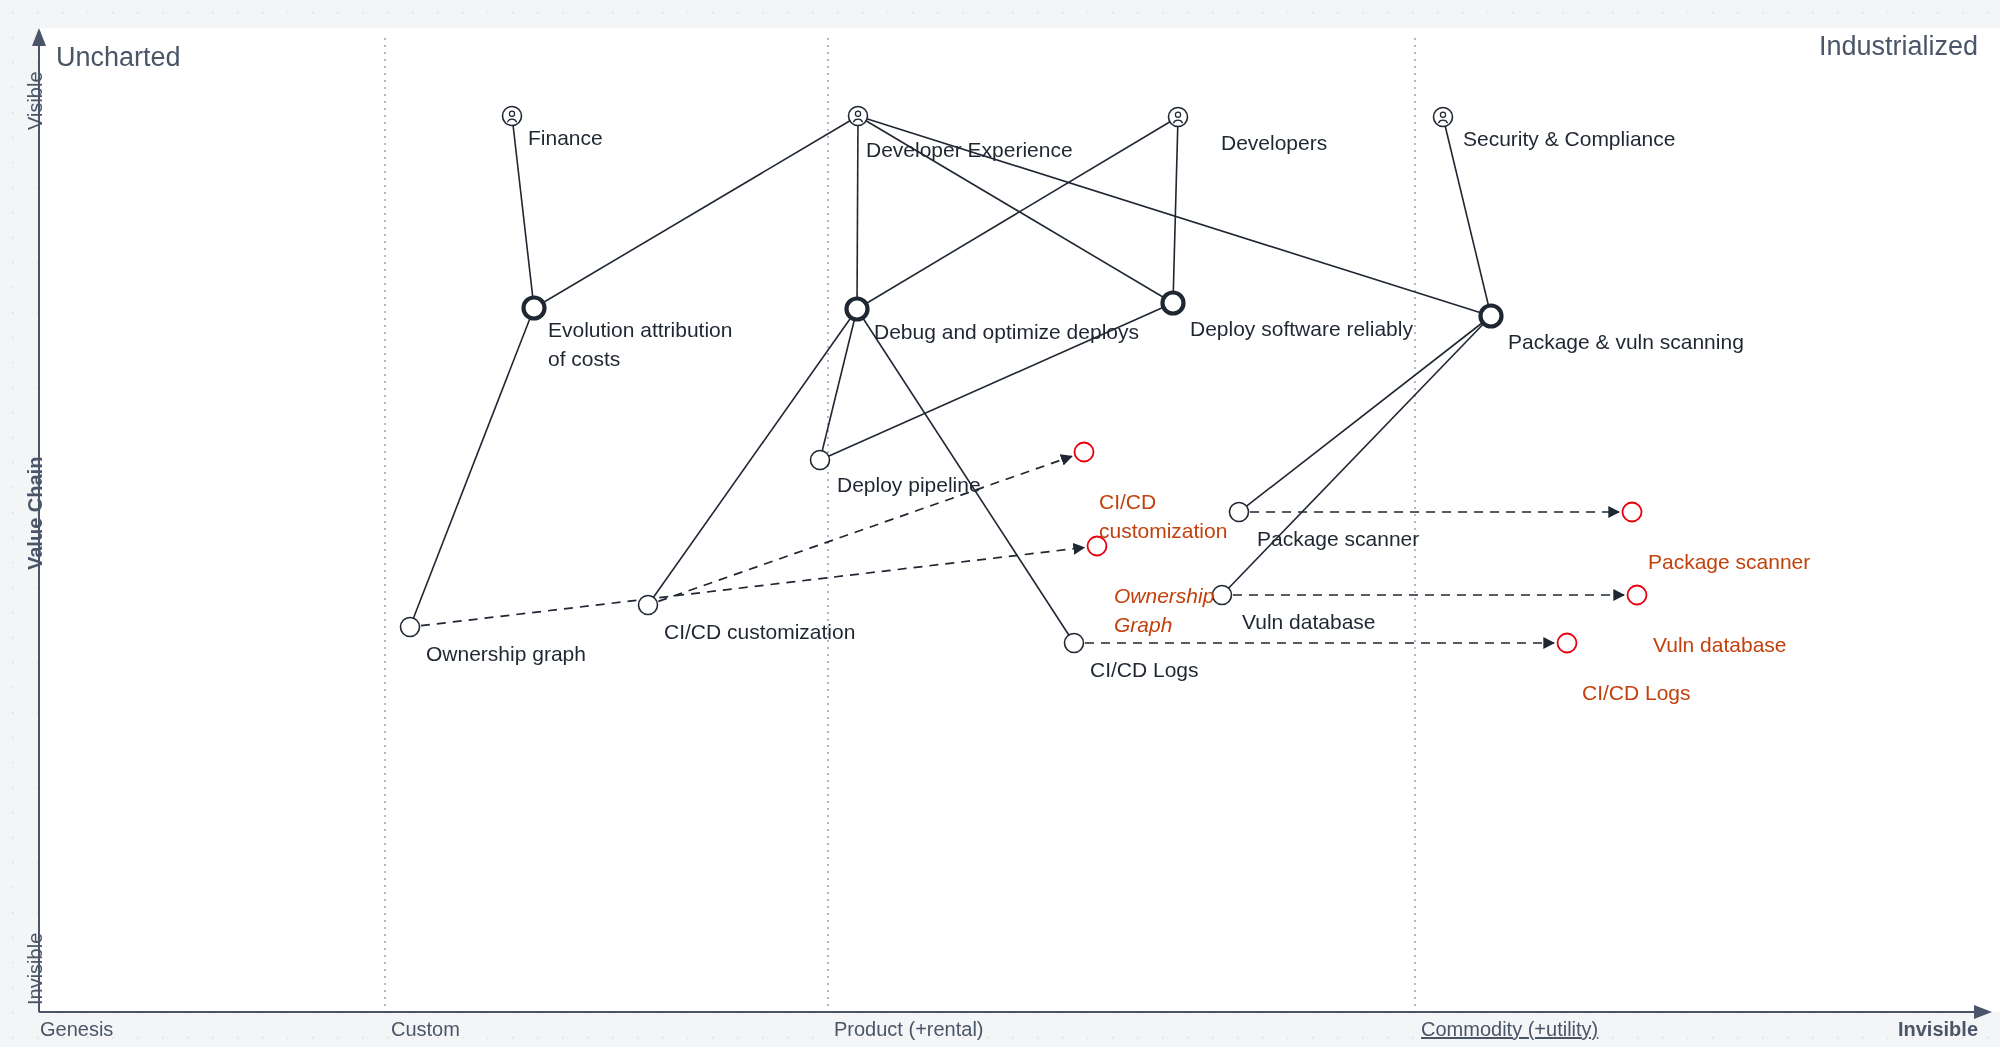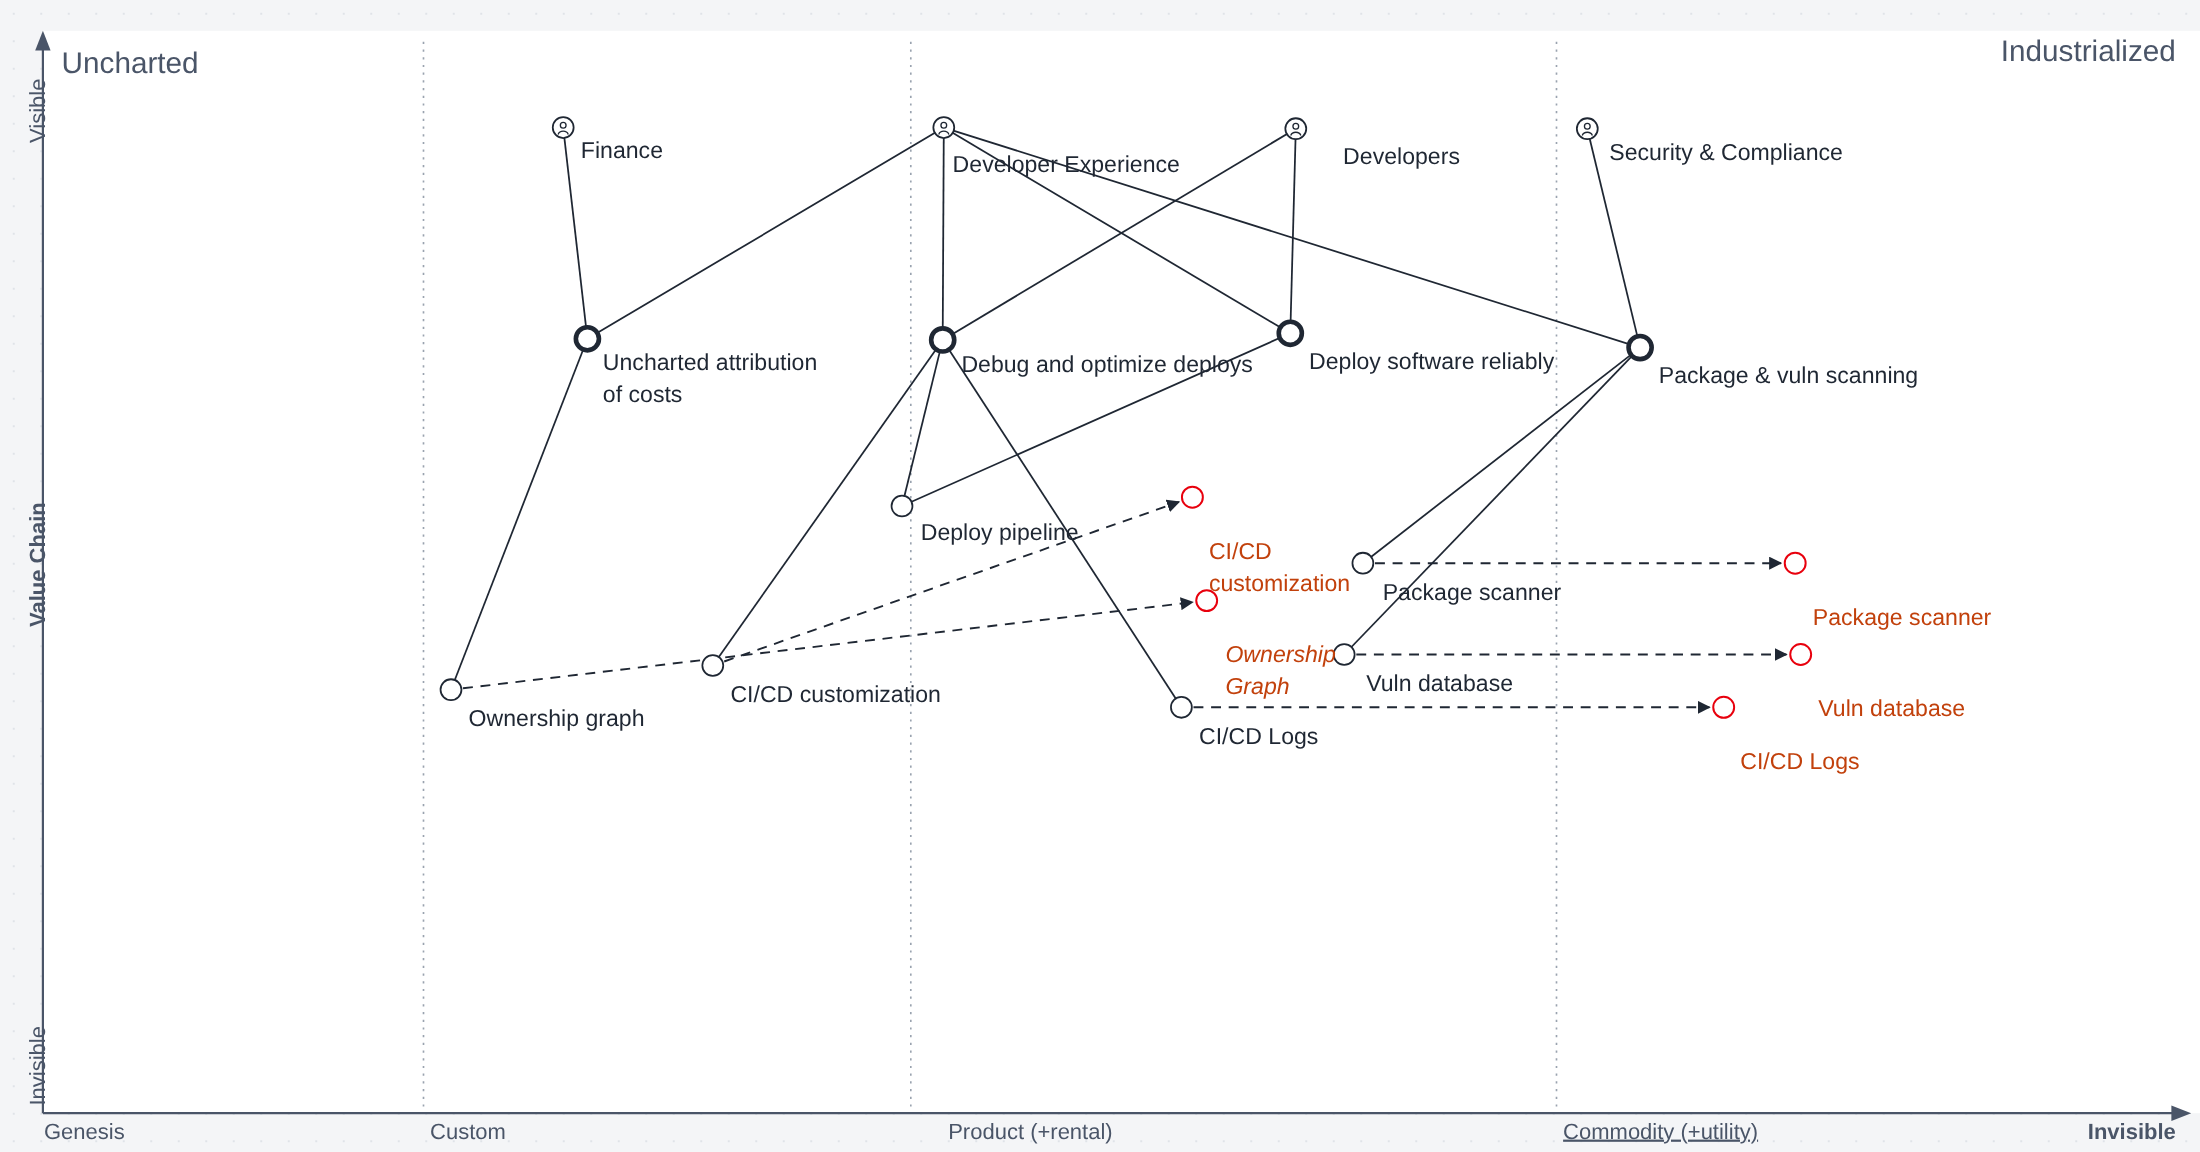--- a/index.html
+++ b/index.html
@@ -155,30 +155,30 @@
 
   <div class="corner-label" style="left:56px; top:42px;">Uncharted</div>
   <div class="corner-label" style="right:22px; top:31px; ">Industrialized</div>
 
   <div class="axis-word vert" style="left:24px; top:130px;">Visible</div>
   <div class="axis-word vert bold" style="left:24px; top:570px;">Value Chain</div>
   <div class="axis-word vert" style="left:24px; top:1005px;">Invisible</div>
 
   <div class="axis-word" style="left:40px; top:1018px;">Genesis</div>
   <div class="axis-word" style="left:391px; top:1018px;">Custom</div>
-  <div class="axis-word" style="left:834px; top:1018px;margin-left:28px;">Product (+rental)</div>
+  <div class="axis-word" style="left:834px; top:1018px;">Product (+rental)</div>
   <div class="axis-word" style="left:1421px; top:1018px;text-decoration:underline;">Commodity (+utility)</div>
   <div class="axis-word bold" style="right:22px; top:1018px;">Invisible</div>
 
   <div id="label-layer">
       <div class="node-label" style="left: 528px; top: 123px;">Finance</div>
       <div class="node-label" style="left: 866px; top: 135px;">Developer Experience</div>
       <div class="node-label" style="left: 1193px; top: 128px; margin-left: 28px;">Developers</div>
       <div class="node-label" style="left: 1463px; top: 124px;">Security &amp; Compliance</div>
-      <div class="node-label" style="left: 548px; top: 315px;">Uncharted attribution
+      <div class="node-label" style="left: 548px; top: 315px;">Evolution attribution
 of costs</div>
       <div class="node-label" style="left: 874px; top: 317px;">Debug and optimize deploys</div>
       <div class="node-label" style="left: 1190px; top: 314px;">Deploy software reliably</div>
       <div class="node-label" style="left: 1508px; top: 327px;">Package &amp; vuln scanning</div>
       <div class="node-label" style="left: 837px; top: 470px;">Deploy pipeline</div>
       <div class="node-label" style="left: 426px; top: 639px;">Ownership graph</div>
       <div class="node-label" style="left: 664px; top: 617px;">CI/CD customization</div>
       <div class="node-label" style="left: 1090px; top: 655px;">CI/CD Logs</div>
       <div class="node-label" style="left: 1257px; top: 524px;">Package scanner</div>
       <div class="node-label" style="left: 1242px; top: 607px;">Vuln database</div>

